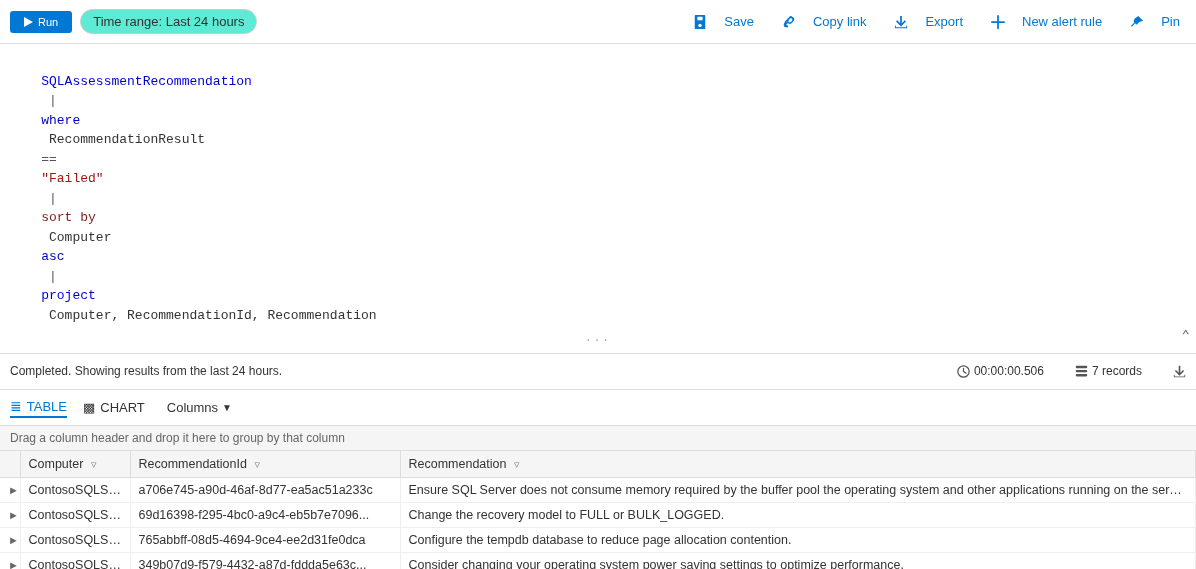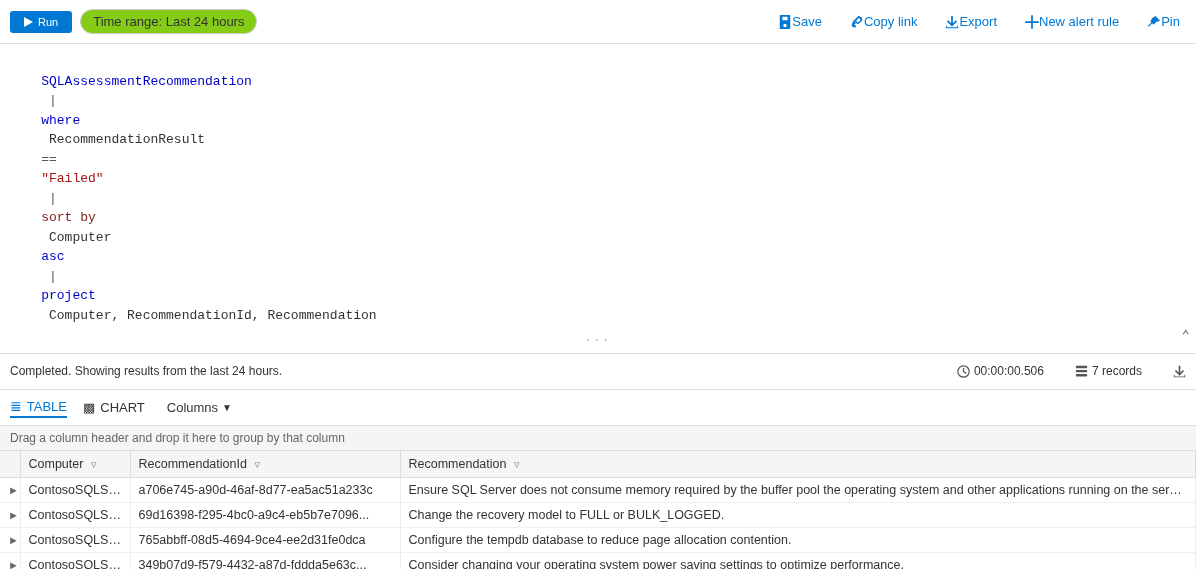--- a/index.html
+++ b/index.html
@@ -37,33 +37,33 @@
     }
     .btn-run .play-icon {
       width: 0;
       height: 0;
       border-style: solid;
       border-width: 5px 0 5px 9px;
       border-color: transparent transparent transparent #fff;
       display: inline-block;
     }
     .time-range-btn {
-      background: #84cc16;
+      background: #5eead4;
       border: 1px solid #ccc;
       border-radius: 15px;
       padding: 4px 12px;
       font-size: 13px;
       cursor: pointer;
       color: #333;
     }
     .toolbar-spacer { flex: 1; }
     .toolbar-action {
       display: flex;
       align-items: center;
-      gap: 0;
+      gap: 17px;
       color: #0078d4;
       cursor: pointer;
       font-size: 13px;
       padding: 4px 6px;
       border: none;
       background: none;
       text-decoration: none;
     }
     .toolbar-sep {
       color: #ccc;

